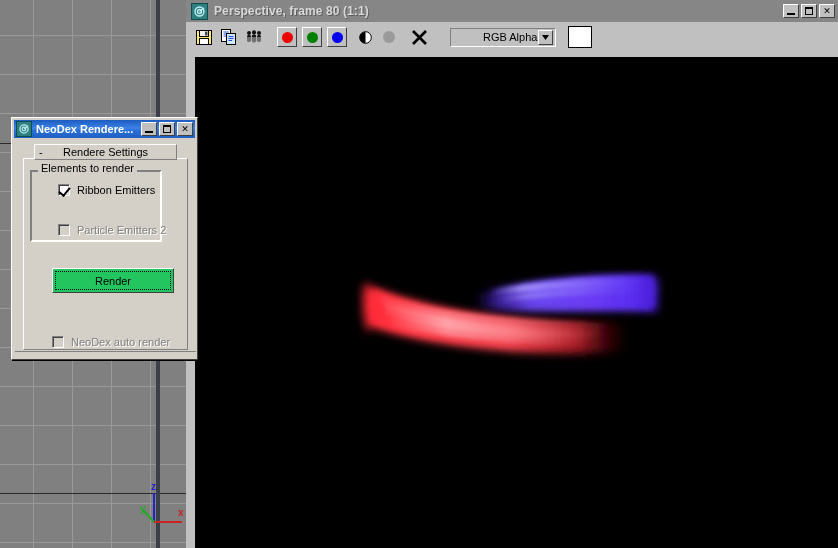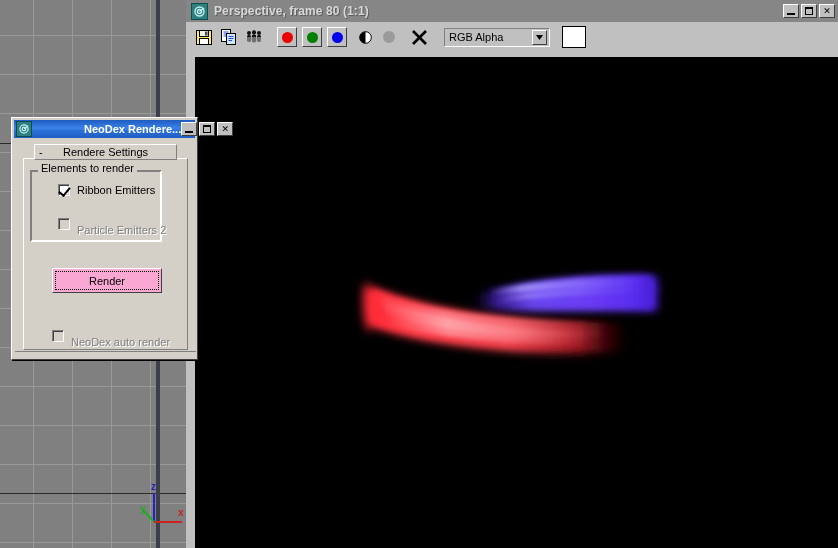--- a/index.html
+++ b/index.html
@@ -89,25 +89,25 @@
     border-right:1px solid #404040;border-bottom:1px solid #404040;
     display:flex;align-items:center;justify-content:center;
     box-sizing:border-box;flex:0 0 auto;
   }
   .dot{width:11px;height:11px;border-radius:50%;}
   .flat-btn{
     width:20px;height:20px;margin-left:5px;flex:0 0 auto;
     display:flex;align-items:center;justify-content:center;
   }
   #combo-channel{
-    margin-left:15px;width:106px;height:19px;background:#c0c0c0;
+    margin-left:21px;width:106px;height:19px;background:#c0c0c0;
     border-top:1px solid #808080;border-left:1px solid #808080;
     border-right:1px solid #ffffff;border-bottom:1px solid #ffffff;
     box-sizing:border-box;display:flex;align-items:center;
-    position:relative;flex:0 0 auto;
+    position:relative;flex:0 0 auto;padding-left:28px;
   }
   #combo-channel-text{font-size:11px;color:#000;padding-left:4px;white-space:nowrap;}
   #combo-arrow{
     position:absolute;right:2px;top:1px;width:15px;height:15px;background:#c0c0c0;
     border-top:1px solid #ffffff;border-left:1px solid #ffffff;
     border-right:1px solid #404040;border-bottom:1px solid #404040;
     display:flex;align-items:center;justify-content:center;box-sizing:border-box;
   }
   #swatch{
     margin-left:12px;width:24px;height:22px;background:#ffffff;
@@ -134,21 +134,21 @@
     position:absolute;left:2px;top:2px;width:181px;height:18px;
     background:linear-gradient(to bottom,#1d5bbf 0%,#3b82e8 45%,#2a6fd6 60%,#1f5ec4 100%);
     display:flex;align-items:center;
   }
   #neodex-icon{
     width:14px;height:14px;margin-left:2px;margin-right:4px;
     background:#2e7f80;border:1px solid #0d4d4e;
     display:flex;align-items:center;justify-content:center;flex:0 0 auto;
   }
   #neodex-title-text{
-    color:#fff;font-size:11px;font-weight:bold;white-space:nowrap;margin-left:48px;
+    color:#fff;font-size:11px;font-weight:bold;white-space:nowrap;
   }
   #neodex-btns{margin-left:auto;display:flex;gap:2px;padding-right:2px;}
 
   #rollout-header{
     position:absolute;left:22px;top:26px;width:143px;height:16px;
     background:#d4d0c8;
     border-top:1px solid #ffffff;border-left:1px solid #ffffff;
     border-right:1px solid #808080;border-bottom:1px solid #808080;
     box-sizing:border-box;display:flex;align-items:center;justify-content:center;
     position:absolute;
@@ -172,40 +172,40 @@
   #group-elements-inner{
     position:absolute;left:0;top:0;width:100%;height:100%;
     border:1px solid #ffffff;border-left-color:#808080;border-top-color:#808080;
     box-sizing:border-box;
   }
   #group-title{
     position:absolute;left:26px;top:44px;background:#d4d0c8;
     font-size:11px;color:#000;padding:0 3px;
   }
 
-  .cbrow{position:absolute;display:flex;align-items:center;}
+  .cbrow{position:absolute;display:flex;align-items:flex-end;}
   .cbox{
     width:12px;height:12px;background:#ffffff;
     border-top:1px solid #808080;border-left:1px solid #808080;
     border-right:1px solid #ffffff;border-bottom:1px solid #ffffff;
     box-shadow:inset 1px 1px 0 #404040, inset -1px -1px 0 #d4d0c8;
     box-sizing:border-box;position:relative;flex:0 0 auto;
   }
   .cbox.disabled{background:#d4d0c8;}
   .cbox .tick{
     position:absolute;left:2px;top:0px;width:5px;height:9px;
     border-right:2px solid #000;border-bottom:2px solid #000;
     transform:rotate(40deg);
   }
   .cblabel{font-size:11px;color:#000;margin-left:7px;white-space:nowrap;}
   .cblabel.disabled{color:#808080;text-shadow:1px 1px 0 #ffffff;margin-top:13px;}
 
   #btn-render{
-    position:absolute;left:40px;top:150px;width:110px;height:25px;
-    background:#f9a8d4;
+    position:absolute;left:40px;top:150px;width:122px;height:25px;
+    background:#22c55e;
     border-top:1px solid #ffffff;border-left:1px solid #ffffff;
     border-right:1px solid #404040;border-bottom:1px solid #404040;
     box-sizing:border-box;
     display:flex;align-items:center;justify-content:center;
   }
   #btn-render-focus{
     position:absolute;left:2px;top:2px;right:2px;bottom:2px;
     border:1px dotted #000;box-sizing:border-box;
     display:flex;align-items:center;justify-content:center;
   }

